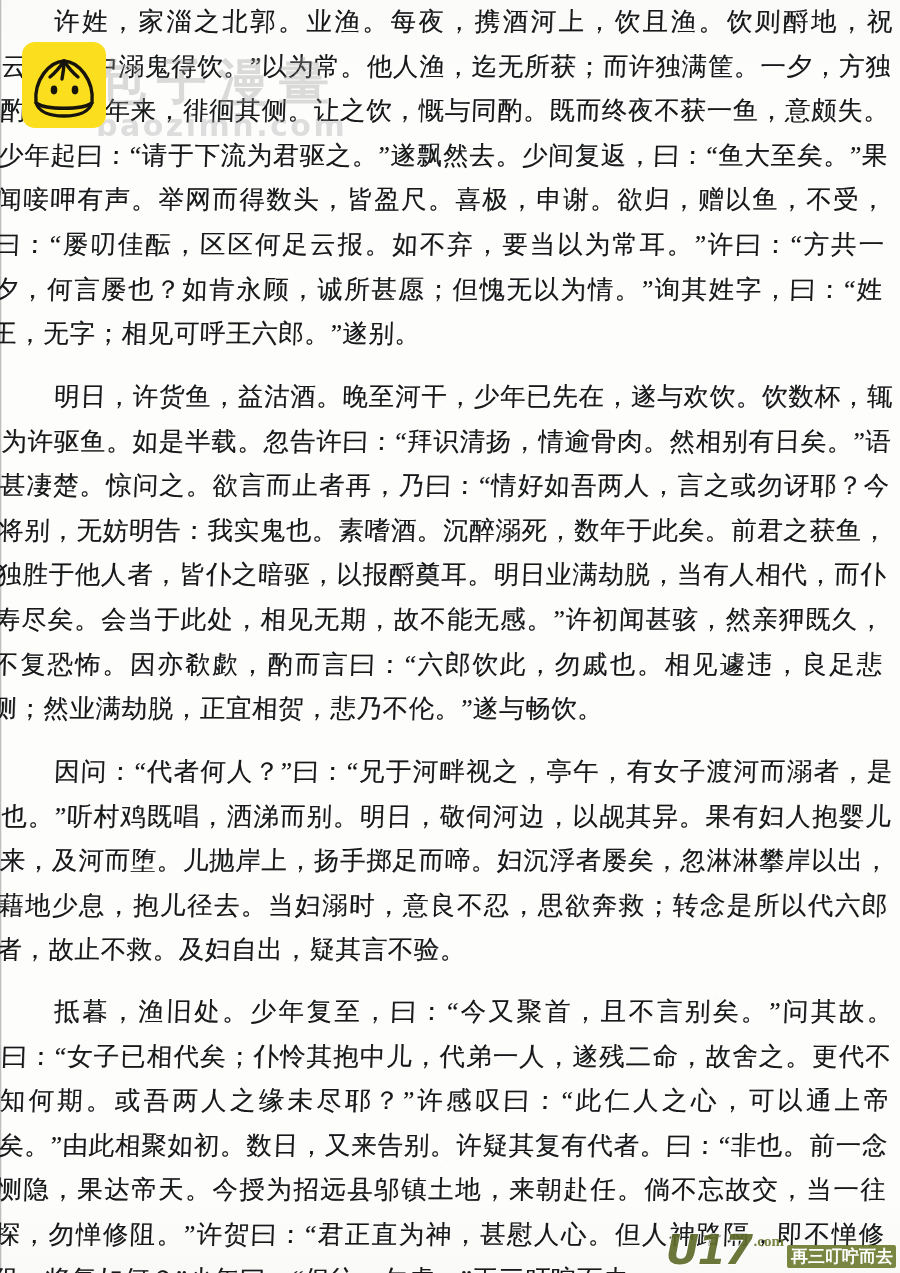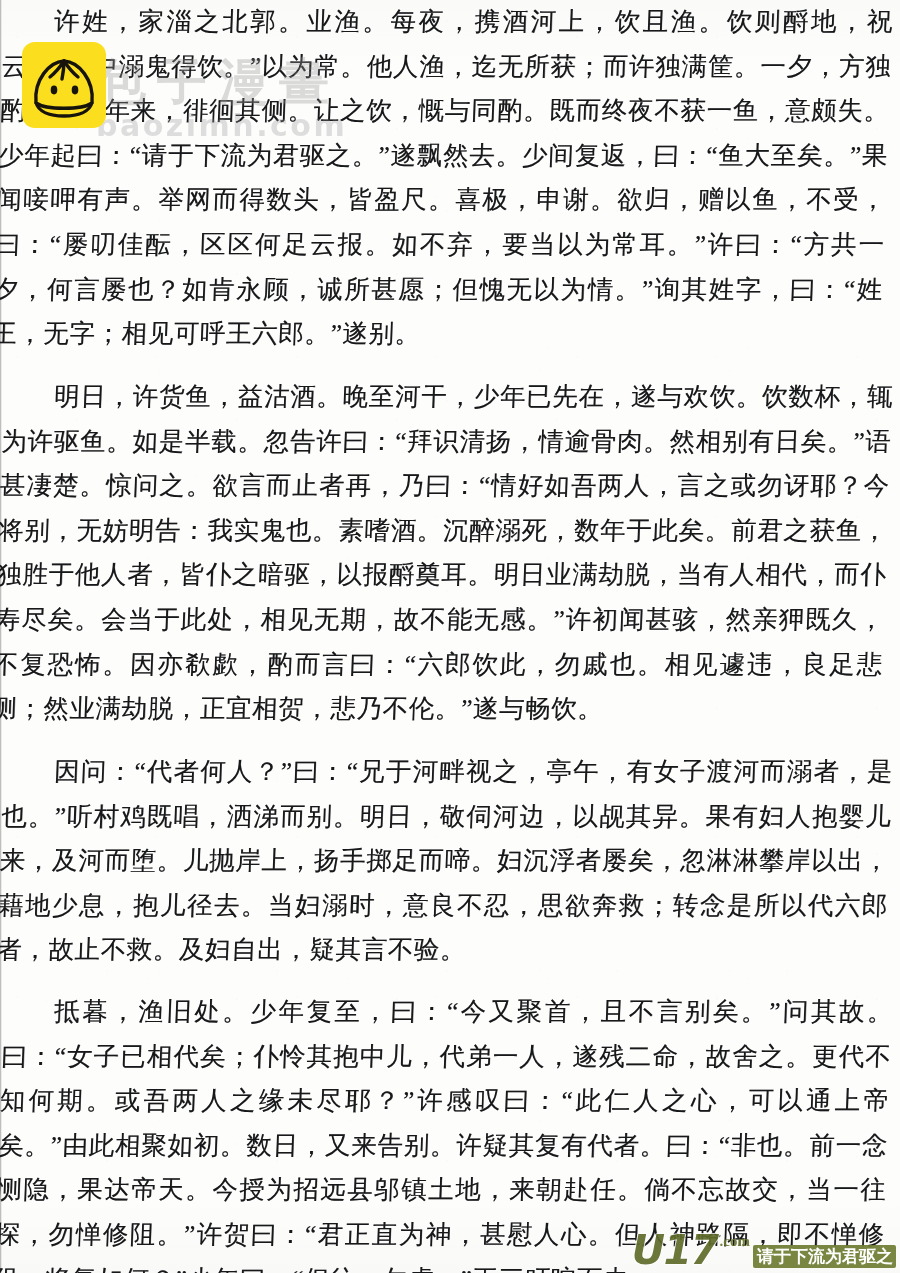--- a/index.html
+++ b/index.html
@@ -211,17 +211,17 @@
 
   <div id="watermark-center">
     <div id="wm-cn">包子漫畫</div>
     <div id="wm-en">baozimh.com</div>
   </div>
 
   <div id="watermark-u17">
     <div id="u17-mark">
       <div id="u17-logo">U17</div>
       <div id="u17-com">.com</div>
-      <div id="u17-tag">请于下流为君驱之</div>
+      <div id="u17-tag">再三叮咛而去</div>
     </div>
   </div>
 
 </div>
 
 </body></html>

